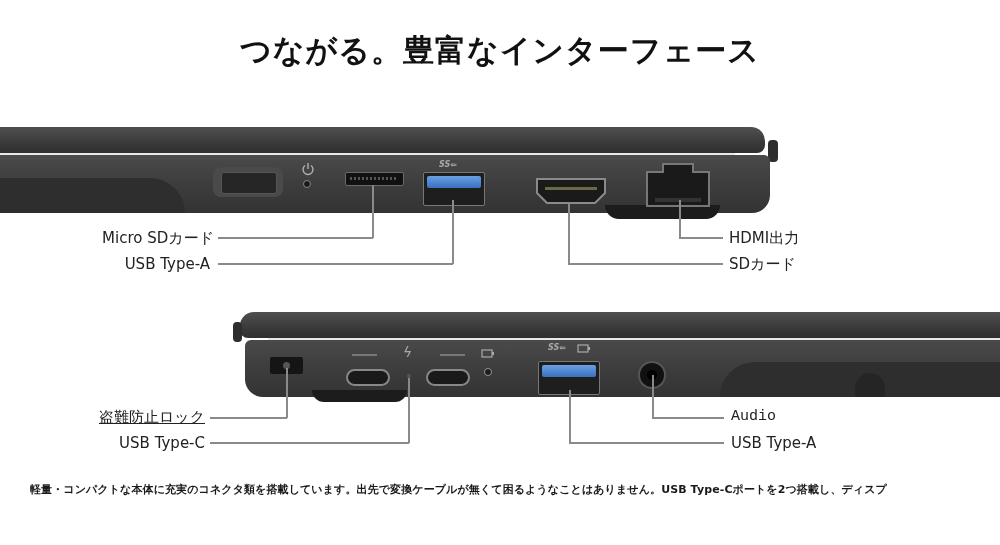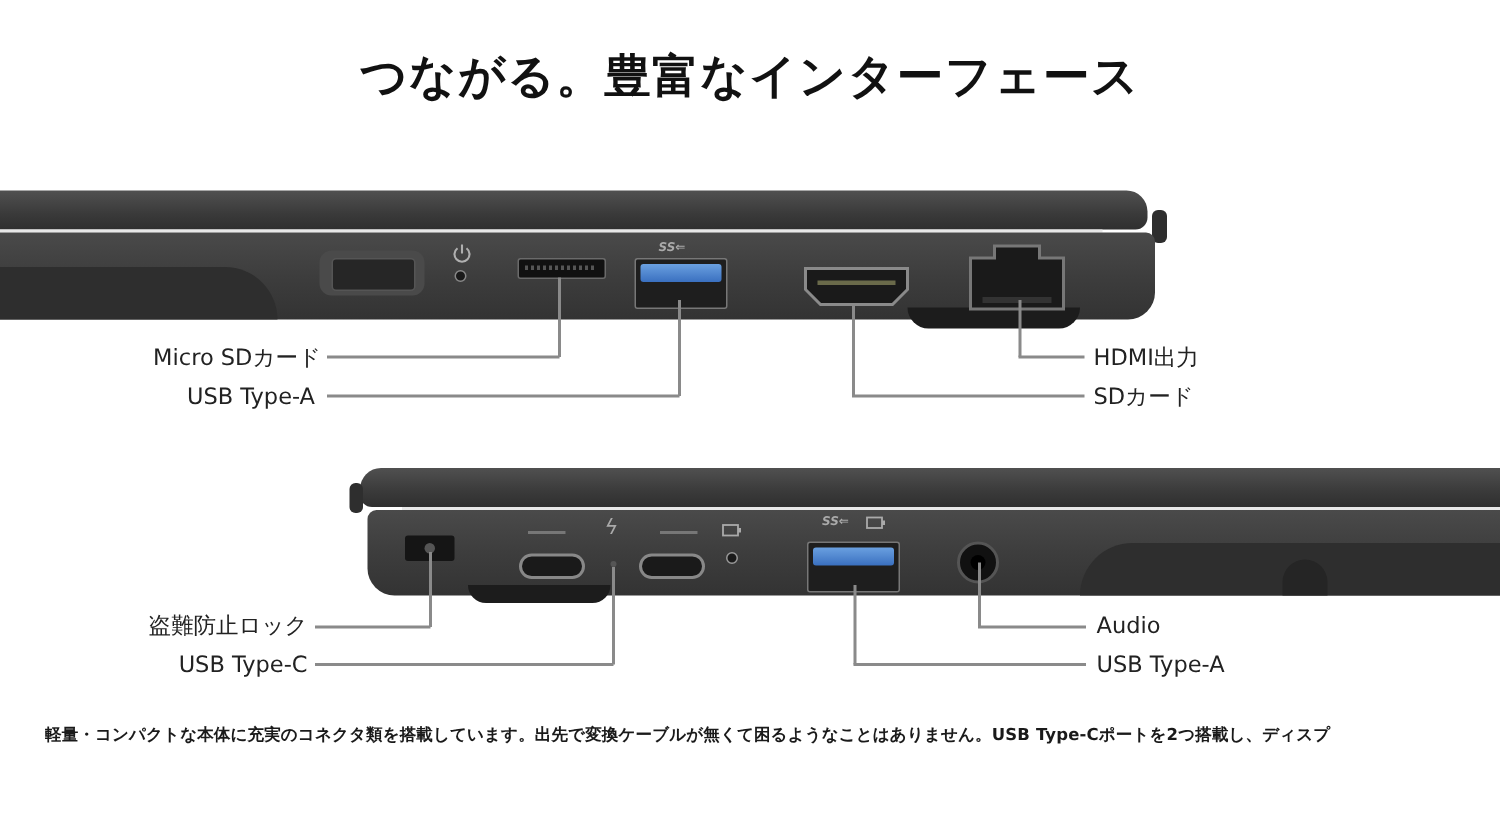--- a/index.html
+++ b/index.html
@@ -138,21 +138,21 @@
 
   <div class="line" style="left:408px;top:378px;width:1.5px;height:65px;"></div>
   <div class="line" style="left:210px;top:442px;width:199px;height:1.5px;"></div>
 
   <div class="line" style="left:652px;top:375px;width:1.5px;height:43px;"></div>
   <div class="line" style="left:652px;top:417px;width:72px;height:1.5px;"></div>
 
   <div class="line" style="left:569px;top:390px;width:1.5px;height:53px;"></div>
   <div class="line" style="left:569px;top:442px;width:155px;height:1.5px;"></div>
 
-  <div class="label right" style="right:795px;top:408px;">盗難防止ロック</div>
+  <div class="label right" style="right:795px;top:408px;text-decoration:underline;">盗難防止ロック</div>
   <div class="label right" style="right:795px;top:434px;">USB Type-C</div>
-  <div class="label" style="left:731px;top:408px;">Audio</div>
+  <div class="label" style="left:731px;top:408px;font-family:Liberation Mono, monospace;">Audio</div>
   <div class="label" style="left:731px;top:434px;">USB Type-A</div>
 </div>
 
 <div class="desc">
   <div>軽量・コンパクトな本体に充実のコネクタ類を搭載しています。出先で変換ケーブルが無くて困るようなことはありません。USB Type-Cポートを2つ搭載し、ディスプ</div>
 </div>
 
 </body></html>

